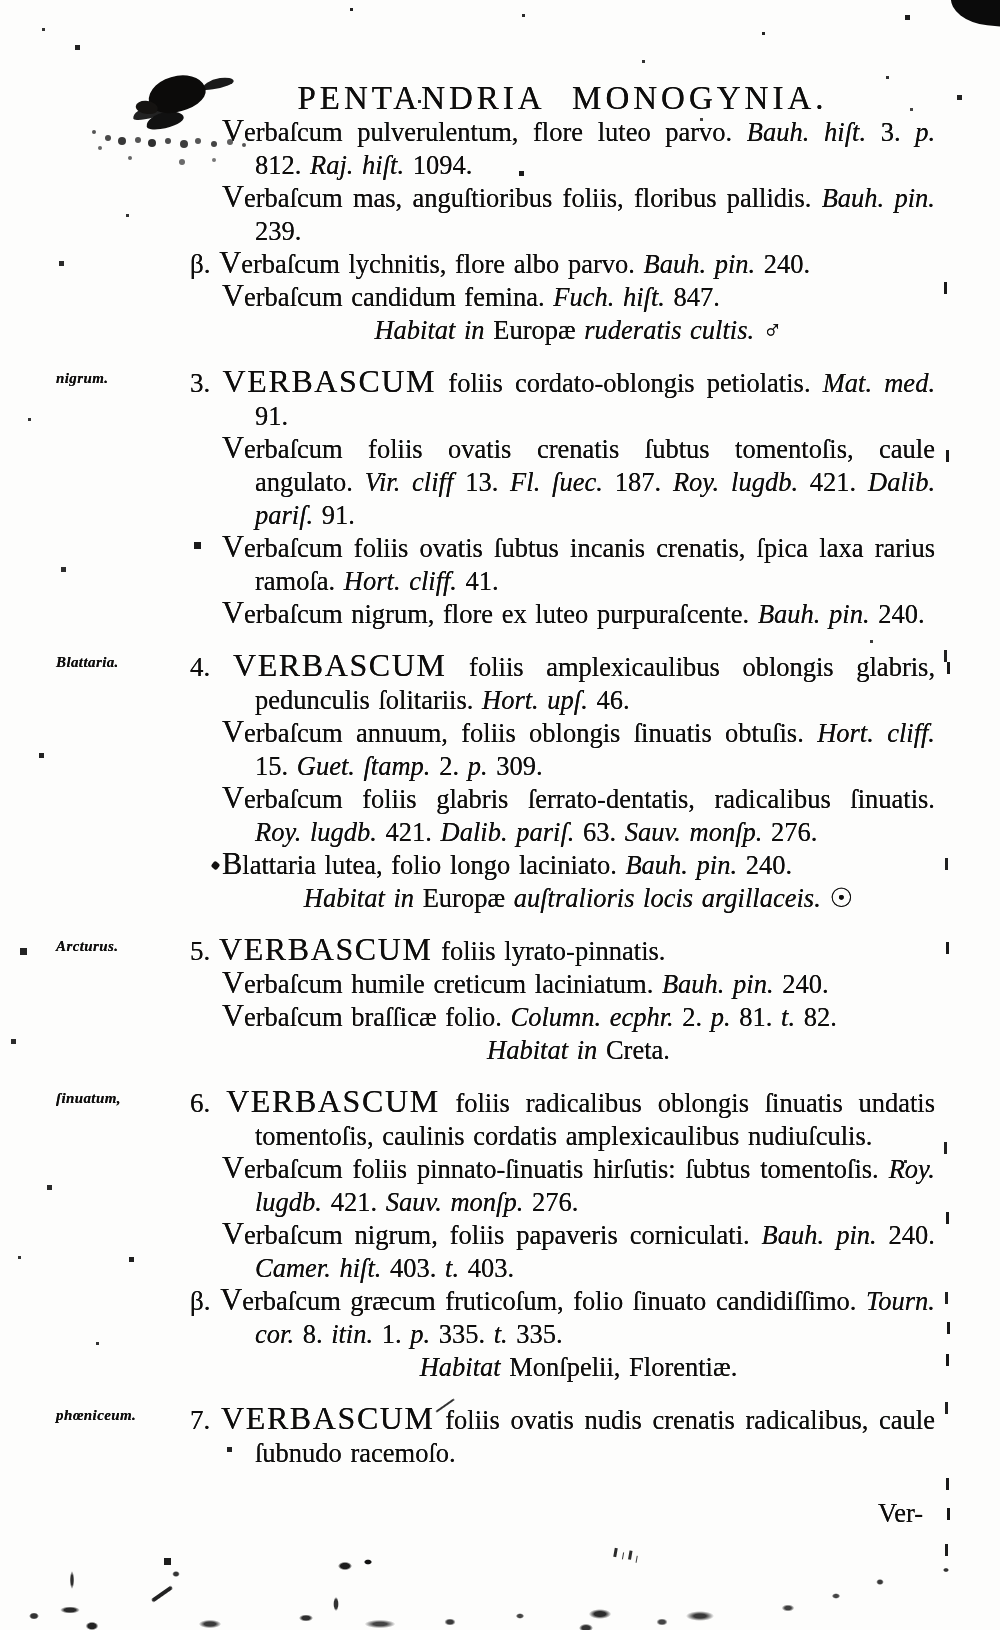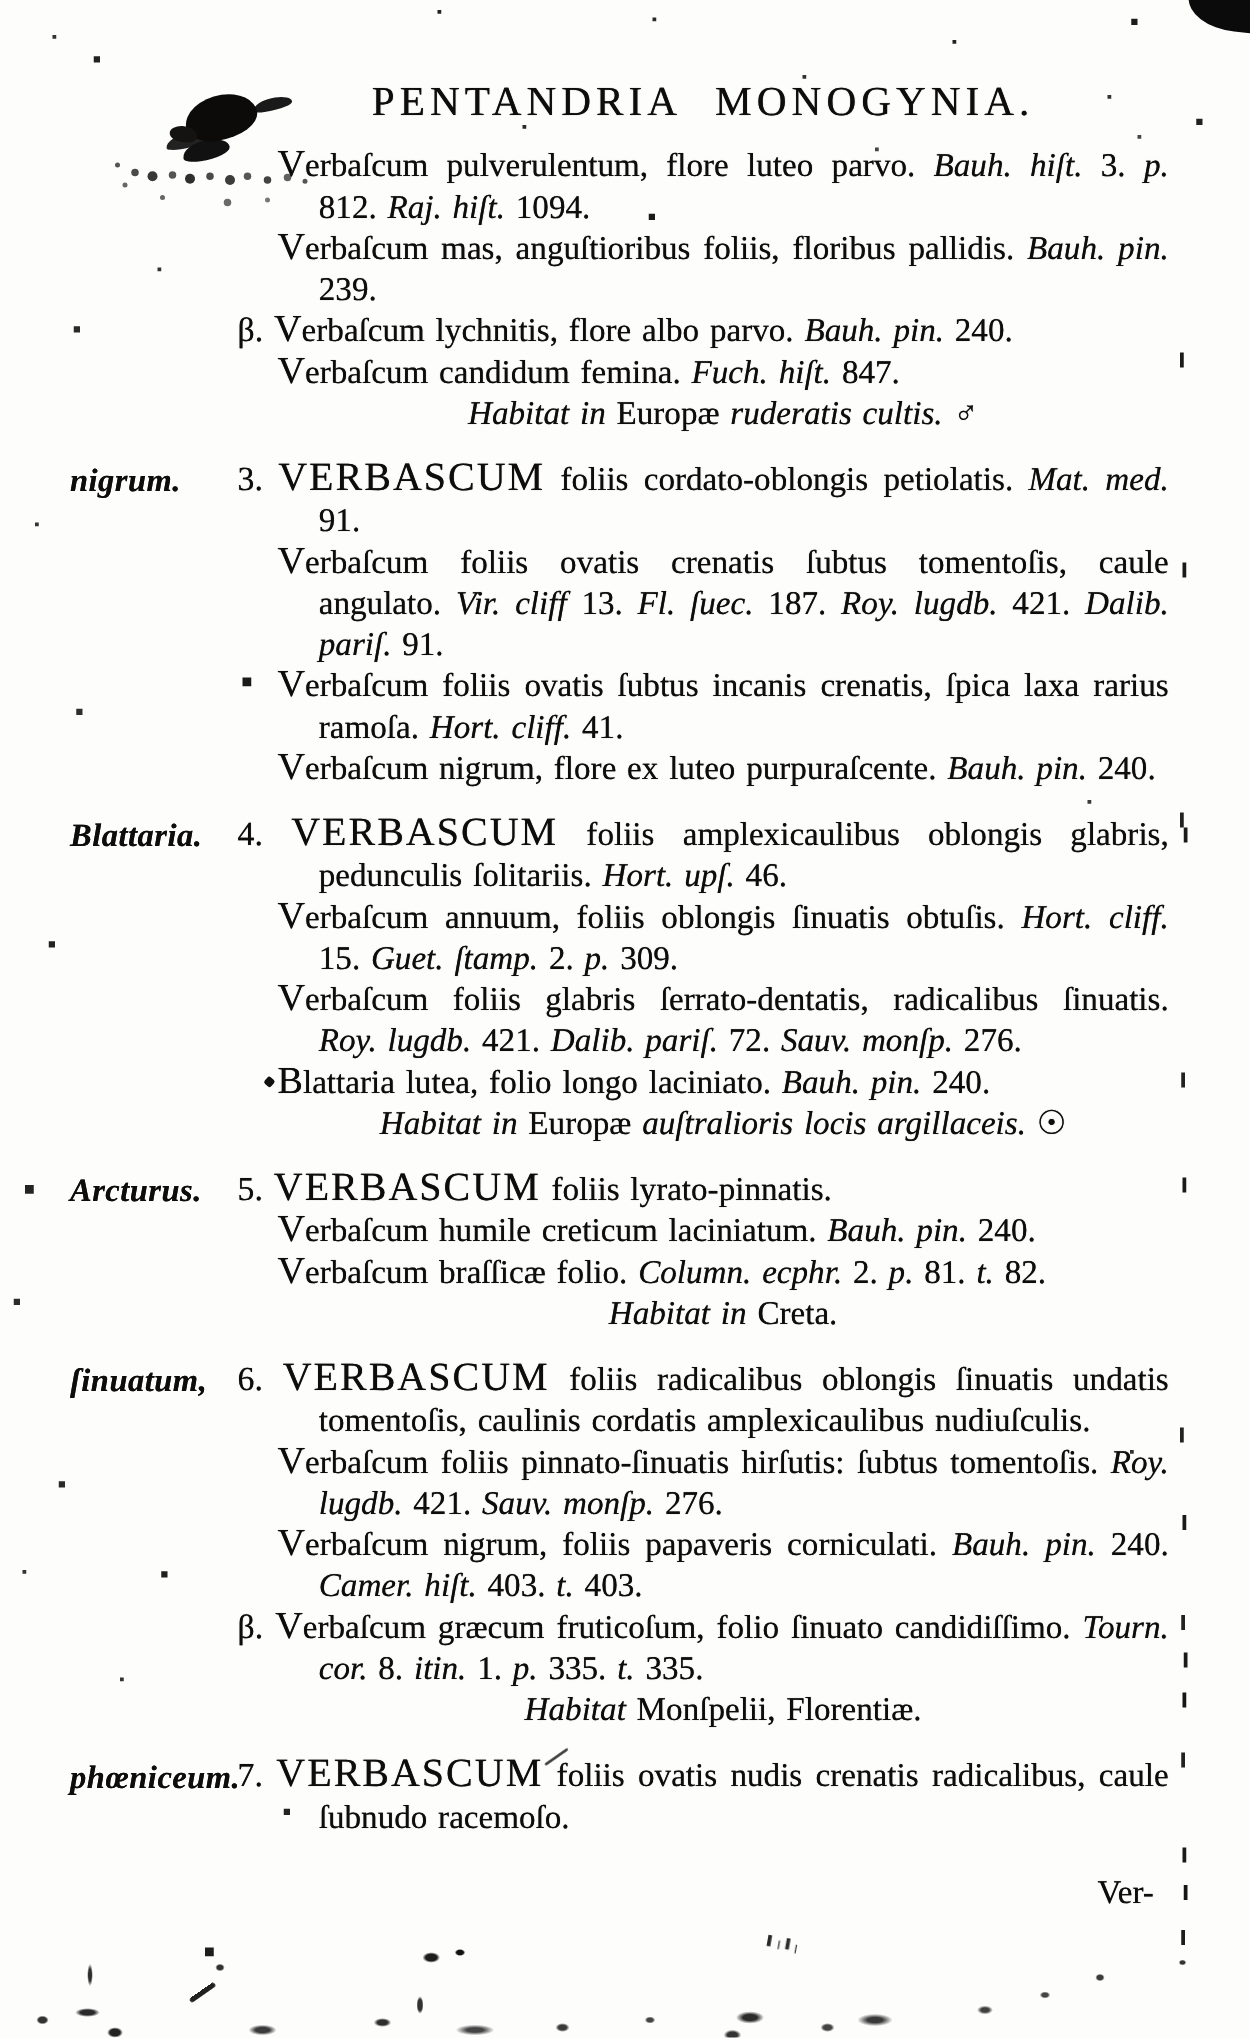--- a/index.html
+++ b/index.html
@@ -2,29 +2,29 @@
 <html><head>
 <meta charset="utf-8">
 <style>
   html,body{margin:0;padding:0;background:#777;}
   .page{
     position:relative; width:1000px; height:1630px; overflow:hidden;
     background:#fdfdfc; color:#0e0d0c;
     font-family:"Liberation Serif","DejaVu Serif",serif;
   }
   .header{
-    position:absolute; left:190px; width:745px; top:64px;
+    position:absolute; left:190px; width:745px; top:80px;
     text-align:center; font-size:33px; letter-spacing:4px; word-spacing:16px;
     text-shadow:0 0 .6px rgba(0,0,0,.9); white-space:nowrap;
   }
   .text-block{ position:absolute; left:190px; top:116px; width:745px; }
   .group{ position:relative; margin:0 0 18px 0; }
   .margin-note{
     position:absolute; left:-134px; top:5px; width:130px;
-    font-style:italic; font-weight:bold; font-size:26px; letter-spacing:.4px;
+    font-style:italic; font-weight:bold; font-size:15px; letter-spacing:.4px;
     text-shadow:0 0 .5px rgba(0,0,0,.85);
   }
   .para{
     margin:0; padding-left:65px; text-indent:-33px;
     font-size:26.5px; line-height:33px; text-align:justify;
     word-spacing:2px; text-shadow:0 0 .55px rgba(0,0,0,.85);
   }
   .para.deep{ text-indent:-65px; }
   .para.hab{ text-align:center; }
   .prefix{ font-size:27px; }
@@ -146,21 +146,21 @@
         <span class="margin-note">nigrum.</span>
         <p class="para deep"><span class="prefix">3. </span><span class="caps">VERBASCUM</span><span> foliis cordato-oblongis petiolatis. </span><span class="it">Mat. med.</span><span> 91.</span></p>
         <p class="para"><span class="lead">V</span><span>erbaſcum foliis ovatis crenatis ſubtus tomentoſis, caule angulato. </span><span class="it">Vir. cliff</span><span> 13. </span><span class="it">Fl. ſuec.</span><span> 187. </span><span class="it">Roy. lugdb.</span><span> 421. </span><span class="it">Dalib. pariſ.</span><span> 91.</span></p>
         <p class="para"><span class="lead">V</span><span>erbaſcum foliis ovatis ſubtus incanis crenatis, ſpica laxa rarius ramoſa. </span><span class="it">Hort. cliff.</span><span> 41.</span></p>
         <p class="para"><span class="lead">V</span><span>erbaſcum nigrum, flore ex luteo purpuraſcente. </span><span class="it">Bauh. pin.</span><span> 240.</span></p>
       </section>
       <section class="group">
         <span class="margin-note">Blattaria.</span>
         <p class="para deep"><span class="prefix">4. </span><span class="caps">VERBASCUM</span><span> foliis amplexicaulibus oblongis glabris, pedunculis ſolitariis. </span><span class="it">Hort. upſ.</span><span> 46.</span></p>
         <p class="para"><span class="lead">V</span><span>erbaſcum annuum, foliis oblongis ſinuatis obtuſis. </span><span class="it">Hort. cliff.</span><span> 15. </span><span class="it">Guet. ſtamp.</span><span> 2. </span><span class="it">p.</span><span> 309.</span></p>
-        <p class="para"><span class="lead">V</span><span>erbaſcum foliis glabris ſerrato-dentatis, radicalibus ſinuatis. </span><span class="it">Roy. lugdb.</span><span> 421. </span><span class="it">Dalib. pariſ.</span><span> 72. </span><span class="it">Sauv. monſp.</span><span> 276.</span></p>
+        <p class="para"><span class="lead">V</span><span>erbaſcum foliis glabris ſerrato-dentatis, radicalibus ſinuatis. </span><span class="it">Roy. lugdb.</span><span> 421. </span><span class="it">Dalib. pariſ.</span><span> 63. </span><span class="it">Sauv. monſp.</span><span> 276.</span></p>
         <p class="para"><span class="lead">B</span><span>lattaria lutea, folio longo laciniato. </span><span class="it">Bauh. pin.</span><span> 240.</span></p>
         <p class="para hab"><span class="it">Habitat in</span><span> Europæ </span><span class="it">auſtralioris locis argillaceis.</span><span>  ☉</span></p>
       </section>
       <section class="group">
         <span class="margin-note">Arcturus.</span>
         <p class="para deep"><span class="prefix">5. </span><span class="caps">VERBASCUM</span><span> foliis lyrato-pinnatis.</span></p>
         <p class="para"><span class="lead">V</span><span>erbaſcum humile creticum laciniatum. </span><span class="it">Bauh. pin.</span><span> 240.</span></p>
         <p class="para"><span class="lead">V</span><span>erbaſcum braſſicæ folio. </span><span class="it">Column. ecphr.</span><span> 2. </span><span class="it">p.</span><span> 81. </span><span class="it">t.</span><span> 82.</span></p>
         <p class="para hab"><span class="it">Habitat in</span><span> Creta.</span></p>
       </section>

